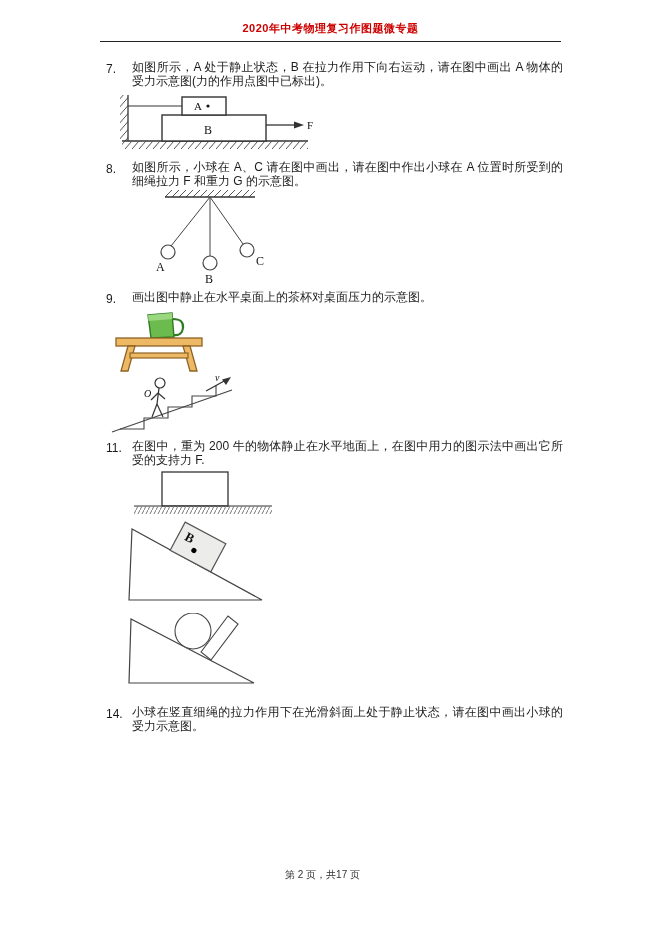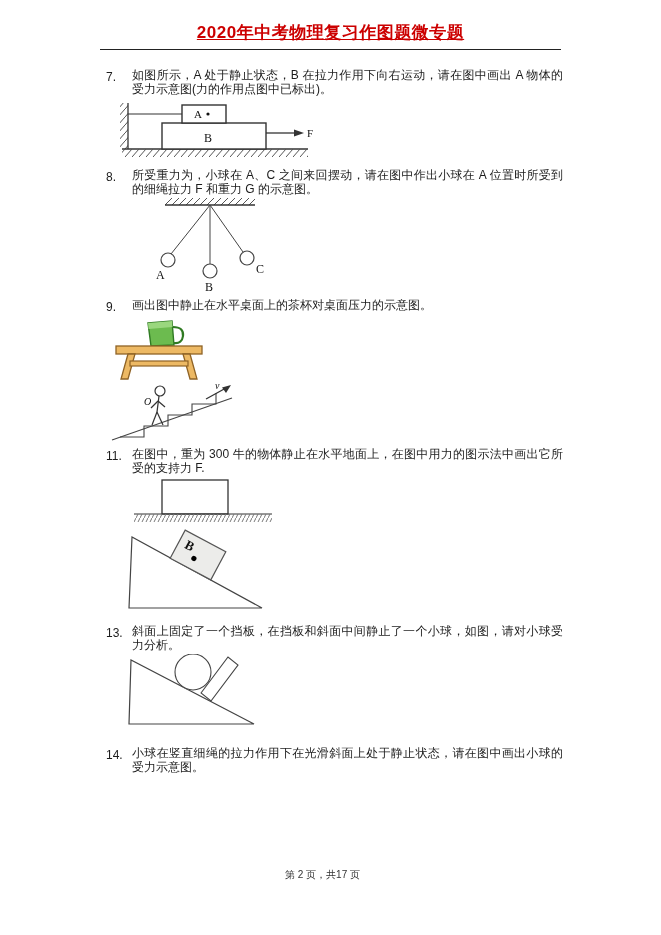--- a/index.html
+++ b/index.html
@@ -6,21 +6,21 @@
   html, body { background: #ffffff; }
   body {
     width: 661px; height: 935px;
     position: relative;
     overflow: hidden;
     font-family: "Liberation Sans", "DejaVu Sans", sans-serif;
     color: #1c1c1c;
   }
   .page { position: absolute; inset: 0; background: #fff; }
   .header { padding-top: 21px; margin: 0 100px; border-bottom: 1px solid #222; padding-bottom: 5px; }
-  .header-title { text-align: center; font-size: 17px; font-weight: bold; color: #cc0000; letter-spacing: 0.5px; text-decoration: underline; }
+  .header-title { text-align: center; font-size: 11px; font-weight: bold; color: #cc0000; letter-spacing: 0.5px; }
   .content { margin: 0 98px 0 106px; padding-top: 13px; }
   .problem { display: flex; margin-top: 5px; }
   .pnum { width: 26px; flex: 0 0 26px; font-size: 12px; line-height: 19px; }
   .ptext { width: 431px; font-size: 12px; line-height: 14px; text-align: justify; }
   .diagram { display: block; }
   .d7  { margin: 5px 0 0 12px; }
   .d8  { margin: 2px 0 0 24px; }
   .d9  { margin: 2px 0 0 8px; }
   .d10 { margin: 1px 0 0 4px; }
   .d11 { margin: 3px 0 0 26px; }
@@ -64,21 +64,21 @@
       <text x="76" y="17" font-size="11" fill="#111">A</text>
       <circle cx="90" cy="13" r="1.6" fill="#111"></circle>
       <text x="86" y="41" font-size="12" fill="#111">B</text>
       <line x1="148" y1="32" x2="179" y2="32" stroke="#333" stroke-width="1.3"></line>
       <polygon points="186,32 176,28.5 176,35.5" fill="#333"></polygon>
       <text x="189" y="36" font-size="11" fill="#111">F</text>
     </svg>
 
     <div class="problem">
       <div class="pnum">8.</div>
-      <div class="ptext">所受重力为，小球在 A、C 之间来回摆动，请在图中作出小球在 A 位置时所受到的细绳拉力 F 和重力 G 的示意图。</div>
+      <div class="ptext">如图所示，小球在 A、C 请在图中画出，请在图中作出小球在 A 位置时所受到的细绳拉力 F 和重力 G 的示意图。</div>
     </div>
     <svg class="diagram d8" width="150" height="95" viewBox="0 0 150 95">
       <defs>
         <pattern id="h8" patternUnits="userSpaceOnUse" width="7" height="7">
           <line x1="0" y1="7" x2="7" y2="0" stroke="#555" stroke-width="1"></line>
         </pattern>
       </defs>
       <rect x="35" y="0" width="90" height="7" fill="url(#h8)"></rect>
       <line x1="35" y1="7" x2="125" y2="7" stroke="#333" stroke-width="1.3"></line>
       <line x1="80" y1="7" x2="41" y2="56" stroke="#444" stroke-width="1"></line>
@@ -118,21 +118,21 @@
         <line x1="47" y1="30" x2="53" y2="43"></line>
       </g>
       <text x="34" y="23" font-size="10" font-style="italic" fill="#111">O</text>
       <line x1="96" y1="17" x2="116" y2="6" stroke="#333" stroke-width="1.3"></line>
       <polygon points="121,3 112,5.5 116,11" fill="#333"></polygon>
       <text x="105" y="7" font-size="10" font-style="italic" fill="#111">v</text>
     </svg>
 
     <div class="problem">
       <div class="pnum">11.</div>
-      <div class="ptext">在图中，重为 300 牛的物体静止在水平地面上，在图中用力的图示法中画出它所受的支持力 F.</div>
+      <div class="ptext">在图中，重为 200 牛的物体静止在水平地面上，在图中用力的图示法中画出它所受的支持力 F.</div>
     </div>
     <svg class="diagram d11" width="145" height="46" viewBox="0 0 145 46">
       <defs>
         <pattern id="h11" patternUnits="userSpaceOnUse" width="4" height="8">
           <line x1="0" y1="8" x2="4" y2="0" stroke="#777" stroke-width="1"></line>
         </pattern>
       </defs>
       <rect x="30" y="2" width="66" height="34" fill="#fff" stroke="#333" stroke-width="1.3"></rect>
       <line x1="2" y1="36" x2="140" y2="36" stroke="#333" stroke-width="1.2"></line>
       <rect x="2" y="36" width="138" height="8" fill="url(#h11)"></rect>
@@ -140,24 +140,20 @@
 
     <svg class="diagram d12" width="160" height="92" viewBox="0 0 160 92">
       <polygon points="6,10 3,81 136,81" fill="none" stroke="#444" stroke-width="1.2"></polygon>
       <g transform="rotate(28 72 28)">
         <rect x="49" y="12" width="46" height="32" fill="#ececea" stroke="#555" stroke-width="1.2"></rect>
         <text x="56" y="28" font-size="13" font-weight="bold" fill="#111">B</text>
         <circle cx="70" cy="33" r="2.6" fill="#000"></circle>
       </g>
     </svg>
 
-    <div class="problem">
-      <div class="pnum">13.</div>
-      <div class="ptext">斜面上固定了一个挡板，在挡板和斜面中间静止了一个小球，如图，请对小球受力分析。</div>
-    </div>
     <svg class="diagram d13" width="165" height="78" viewBox="0 0 165 78">
       <polygon points="5,6 3,70 128,70" fill="none" stroke="#444" stroke-width="1.2"></polygon>
       <polygon points="75,39 102,3 112,11 85,47" fill="#fff" stroke="#444" stroke-width="1.1"></polygon>
       <circle cx="67" cy="18" r="18" fill="#fff" stroke="#444" stroke-width="1.1"></circle>
     </svg>
 
     <div class="problem" style="margin-top:14px;">
       <div class="pnum">14.</div>
       <div class="ptext">小球在竖直细绳的拉力作用下在光滑斜面上处于静止状态，请在图中画出小球的受力示意图。</div>
     </div>

